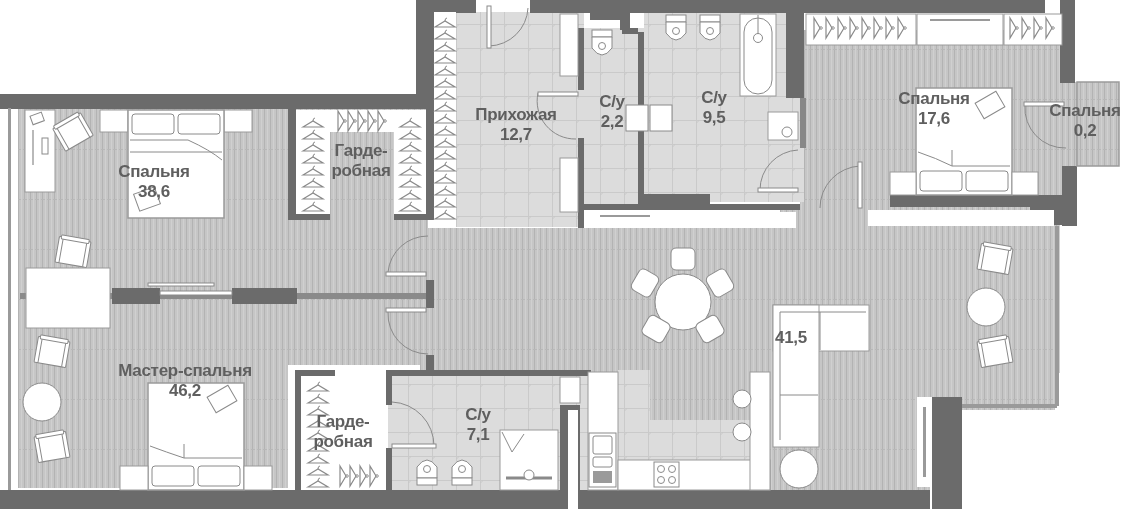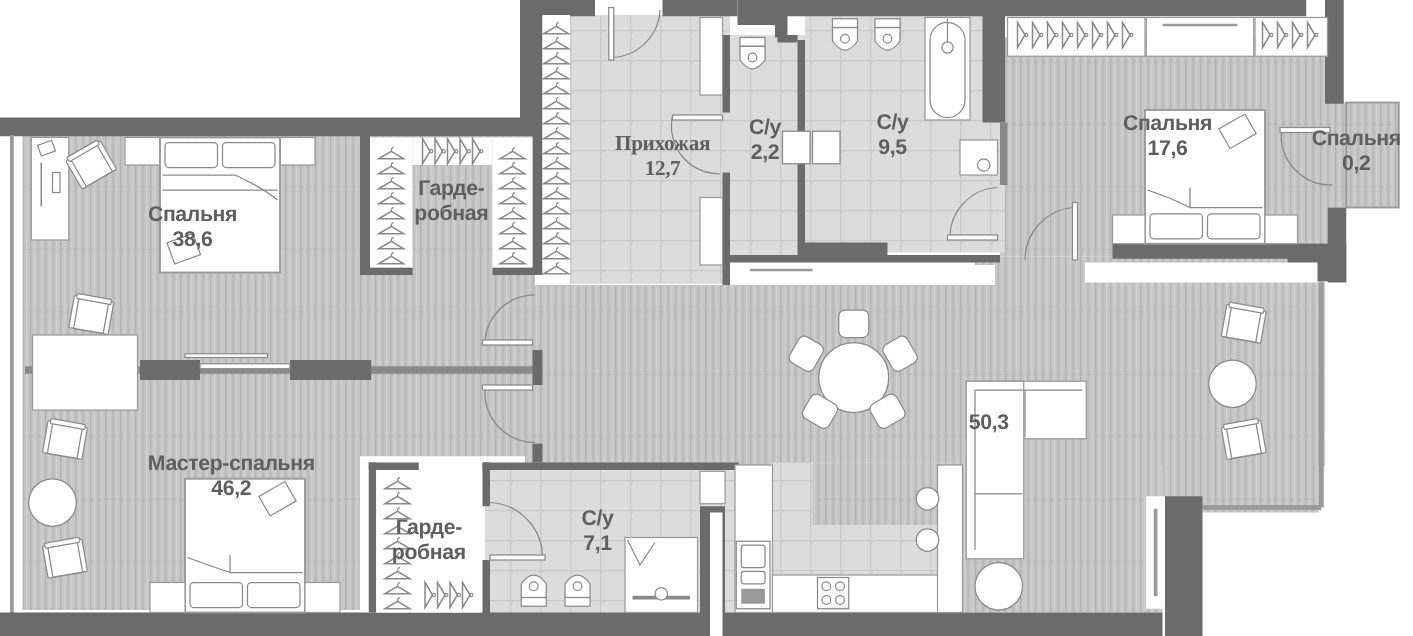--- a/index.html
+++ b/index.html
@@ -361,21 +361,21 @@
 </svg>
 
 <div class="label room" style="left:154px;top:162px;">
   <span>Спальня</span>
   <span class="area">38,6</span>
 </div>
 <div class="label room" style="left:361px;top:141px;">
   <span>Гарде-</span>
   <span class="area">робная</span>
 </div>
-<div class="label room" style="left:530px;top:105px;font-family:Liberation Serif, serif;">
+<div class="label room" style="left:516px;top:105px;">
   <span>Прихожая</span>
   <span class="area">12,7</span>
 </div>
 <div class="label room" style="left:612px;top:92px;">
   <span>С/у</span>
   <span class="area">2,2</span>
 </div>
 <div class="label room" style="left:714px;top:88px;">
   <span>С/у</span>
   <span class="area">9,5</span>
@@ -394,14 +394,14 @@
 </div>
 <div class="label room" style="left:343px;top:412px;">
   <span>Гарде-</span>
   <span class="area">робная</span>
 </div>
 <div class="label room" style="left:478px;top:405px;">
   <span>С/у</span>
   <span class="area">7,1</span>
 </div>
 <div class="label room" style="left:791px;top:328px;">
-  <span class="area">50,3</span>
+  <span class="area">41,5</span>
 </div>
 
 </body></html>

